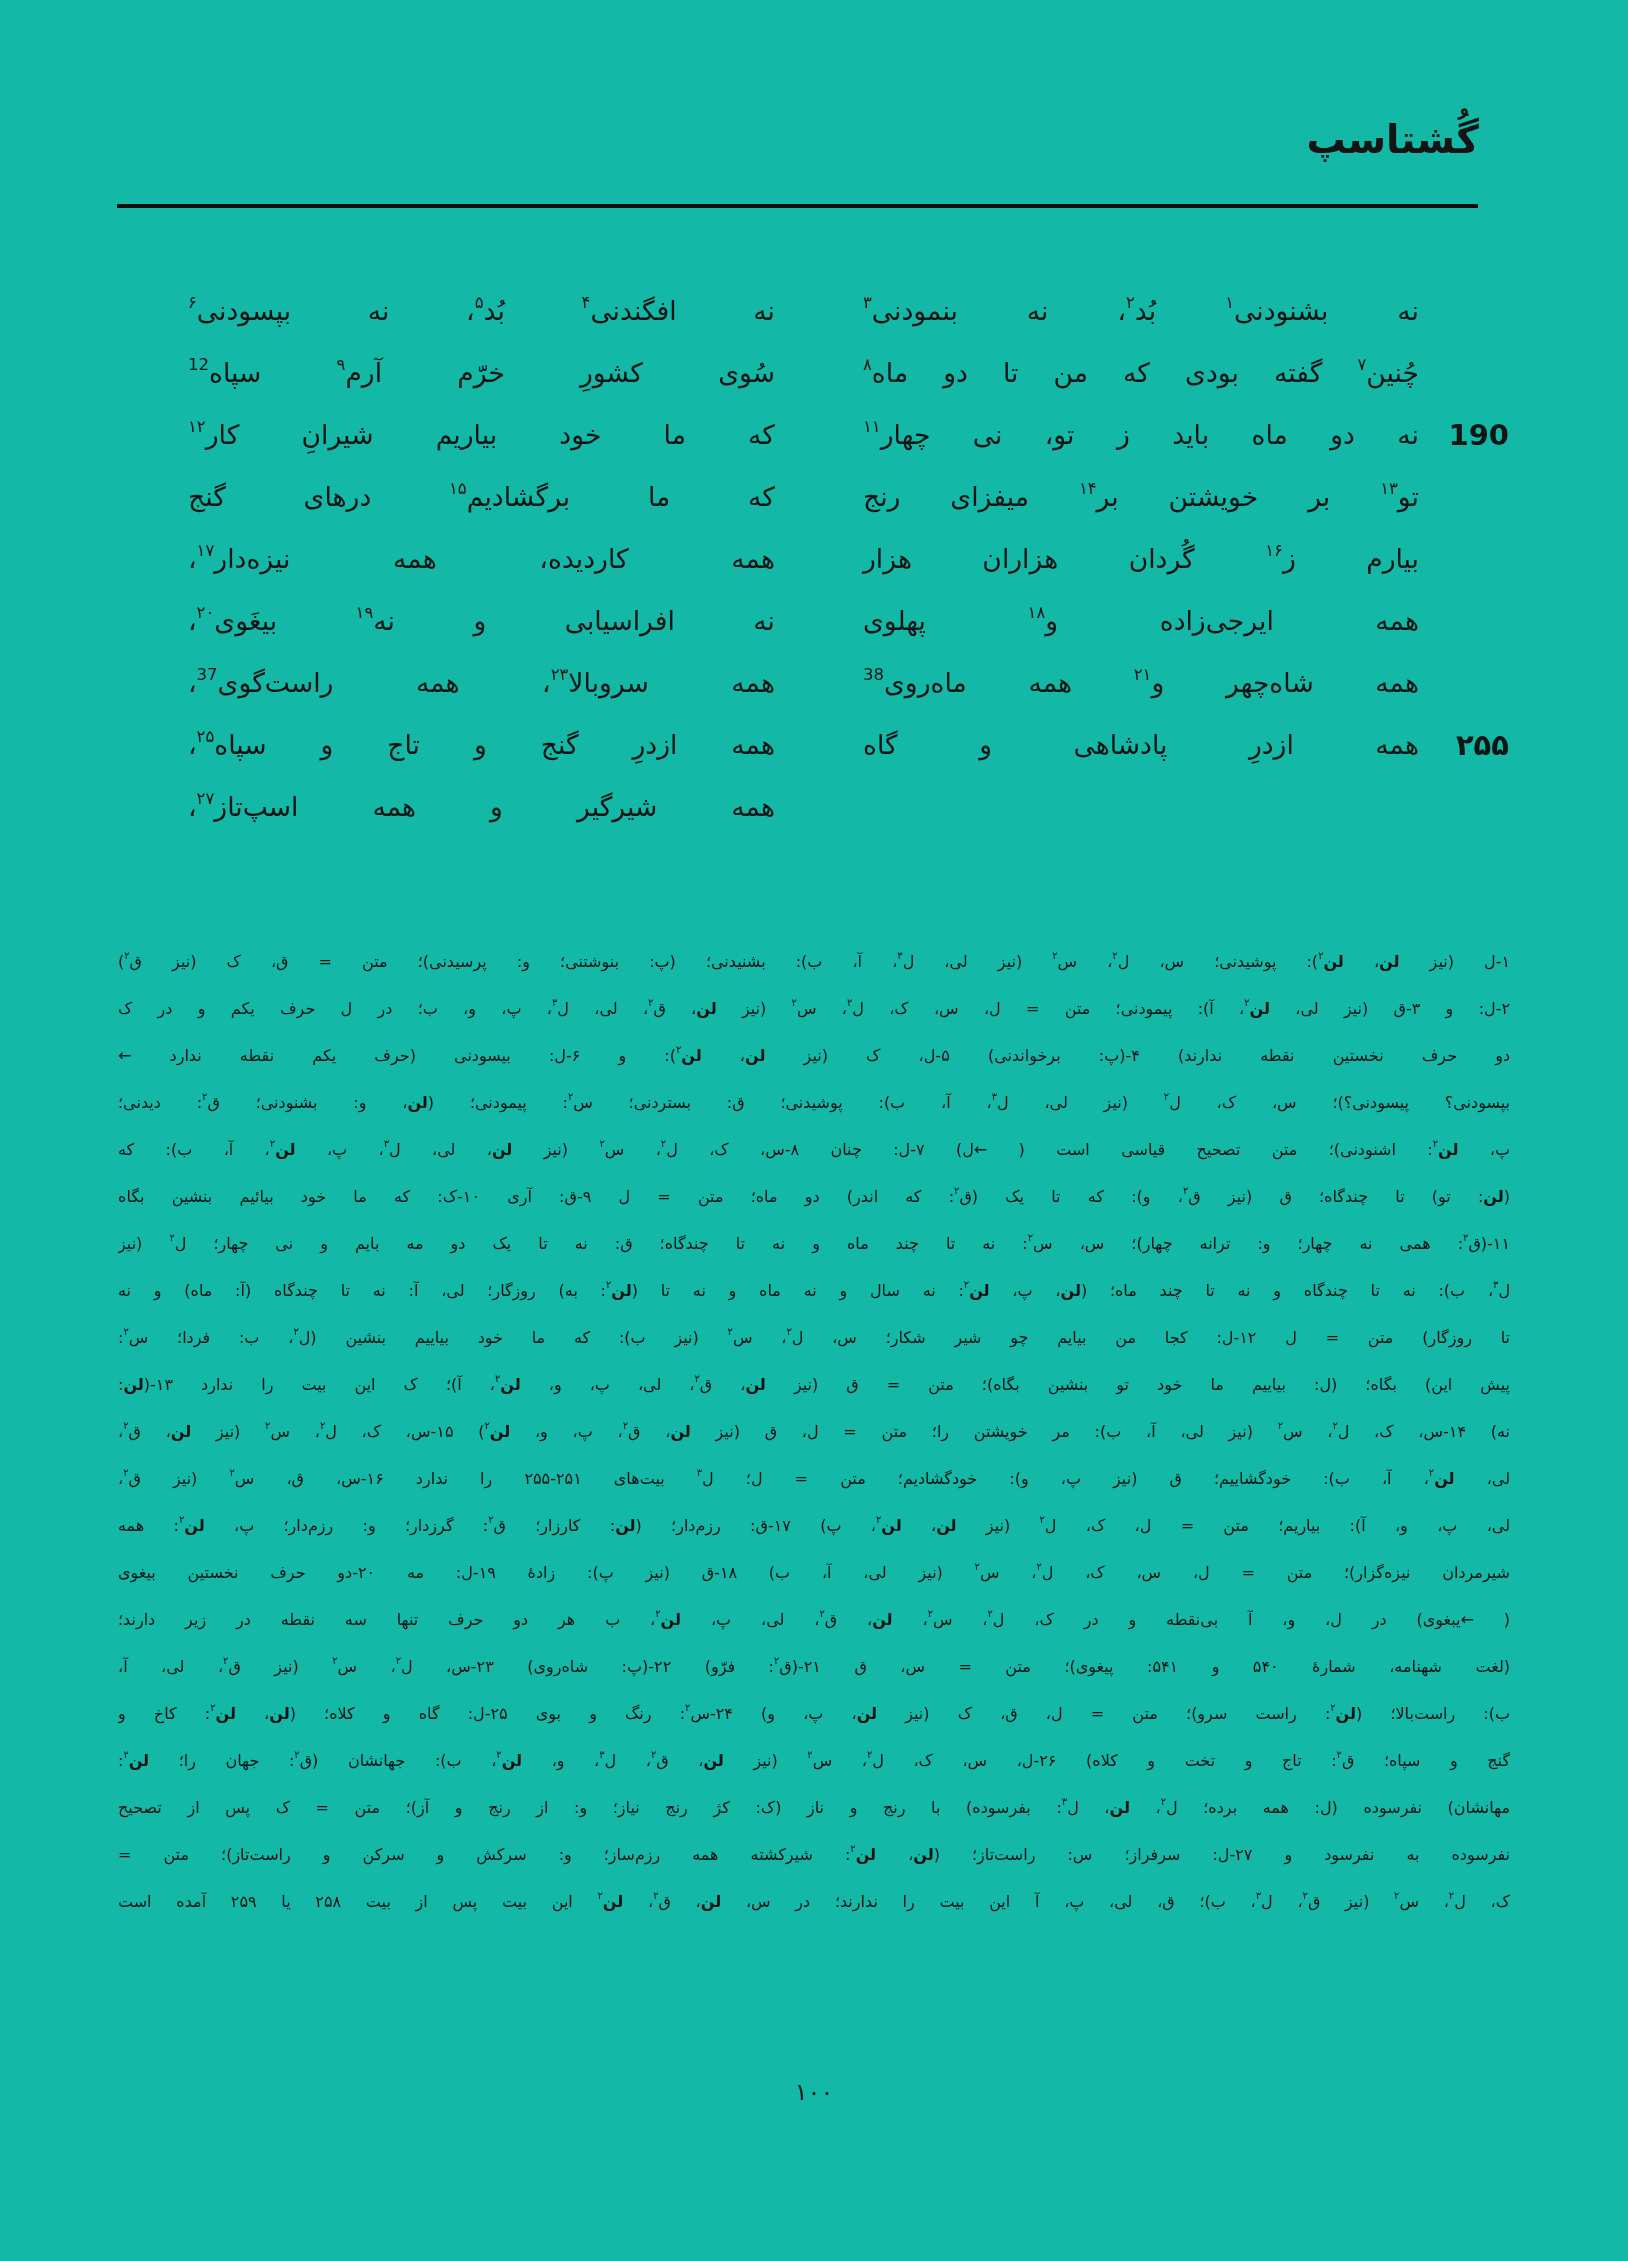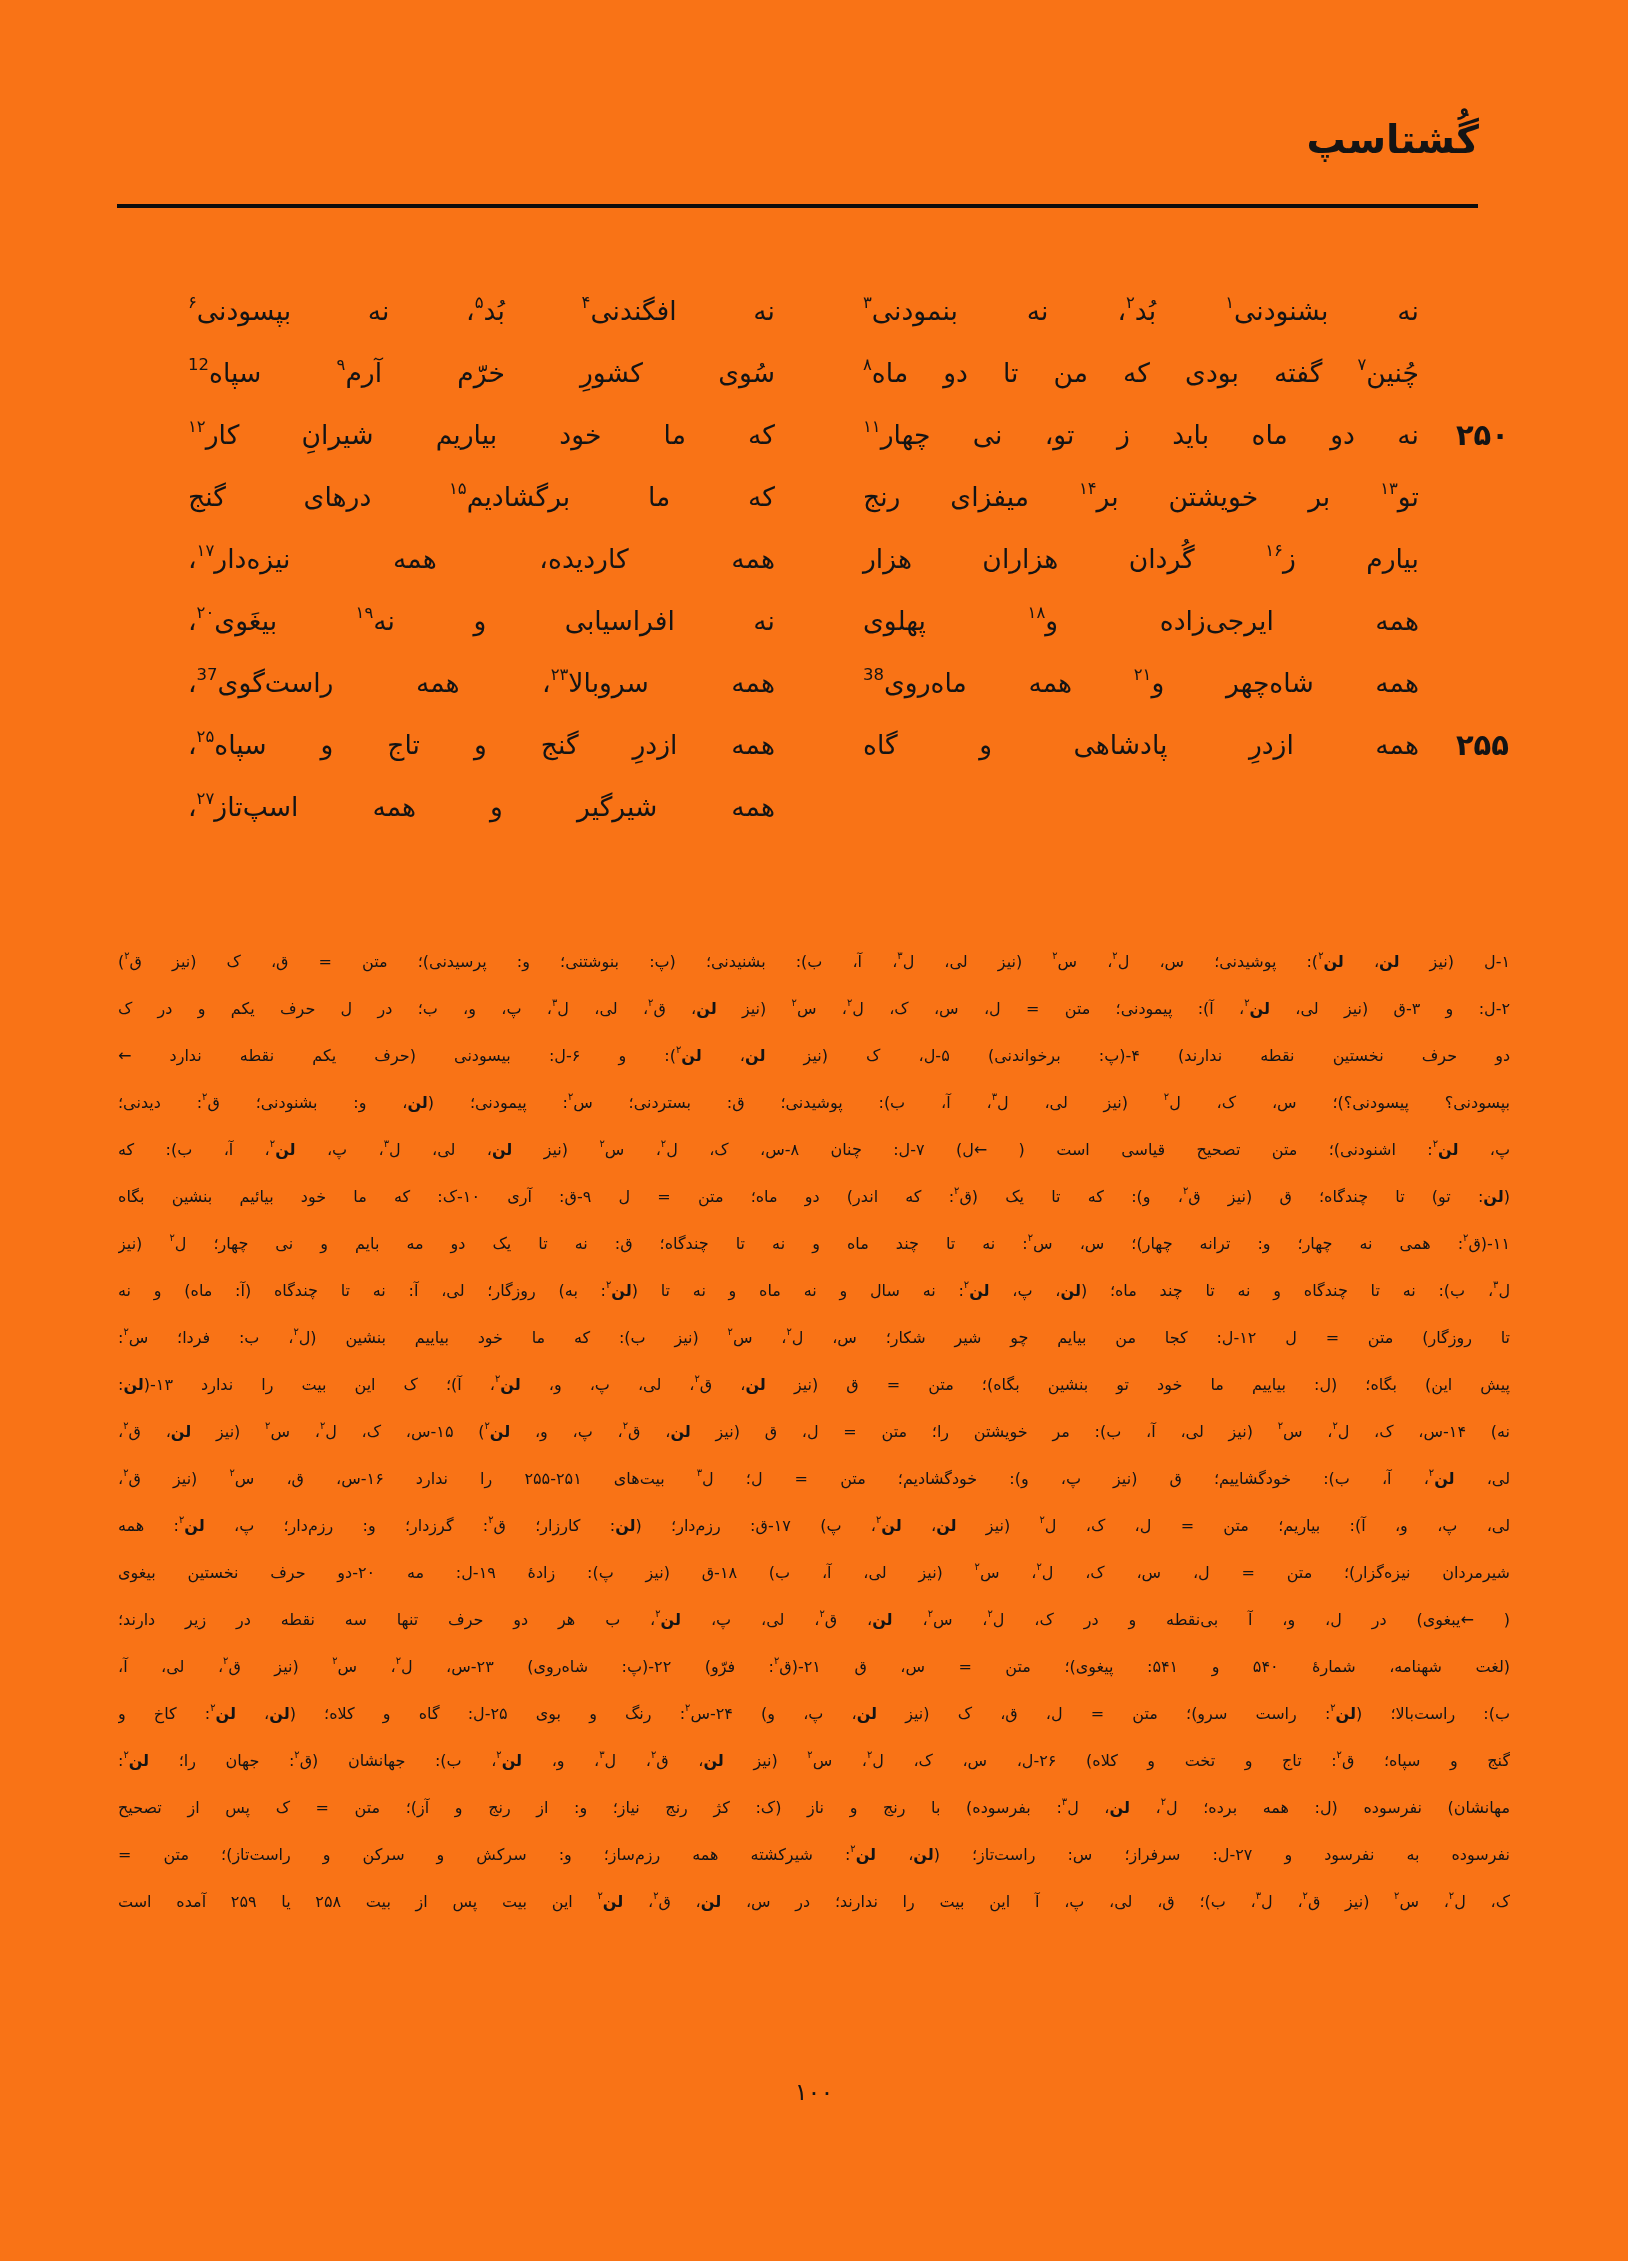--- a/index.html
+++ b/index.html
@@ -48,38 +48,38 @@
   }
   b{font-weight:700;}
   .page-number{
     position:absolute;top:2078px;left:0;right:0;
     text-align:center;font-size:24px;
   }
 </style>
 </head>
 <body>
 
-<div class="page" style="background: #f97316; color: rgb(20, 20, 20);">
+<div class="page" style="background: #14b8a6; color: rgb(20, 20, 20);">
 
   <div class="running-head">گُشتاسپ</div>
 
   <div class="header-rule"></div>
 
   <div class="poem">
     <div id="poem-rows">
         <div class="poem-row">
           <div class="hemi hemi-a">نه بشنودنی<sup>۱</sup> بُد<sup>۲</sup>، نه بنمودنی<sup>۳</sup></div>
           <div class="hemi hemi-b">نه افگندنی<sup>۴</sup> بُد<sup>۵</sup>، نه بپسودنی<sup>۶</sup></div>
         </div>
         <div class="poem-row">
           <div class="hemi hemi-a">چُنین<sup>۷</sup> گفته بودی که من تا دو ماه<sup>۸</sup></div>
           <div class="hemi hemi-b">سُوی کشورِ خرّم آرم<sup>۹</sup> سپاه<sup>12</sup></div>
         </div>
         <div class="poem-row">
-          <div class="verse-num">۲۵۰</div>
+          <div class="verse-num">190</div>
           <div class="hemi hemi-a">نه دو ماه باید ز تو، نی چهار<sup>۱۱</sup></div>
           <div class="hemi hemi-b">که ما خود بیاریم شیرانِ کار<sup>۱۲</sup></div>
         </div>
         <div class="poem-row">
           <div class="hemi hemi-a">تو<sup>۱۳</sup> بر خویشتن بر<sup>۱۴</sup> میفزای رنج</div>
           <div class="hemi hemi-b">که ما برگشادیم<sup>۱۵</sup> درهای گنج</div>
         </div>
         <div class="poem-row">
           <div class="hemi hemi-a">بیارم ز<sup>۱۶</sup> گُردان هزاران هزار</div>
           <div class="hemi hemi-b">همه کاردیده، همه نیزه‌دار<sup>۱۷</sup>،</div>

